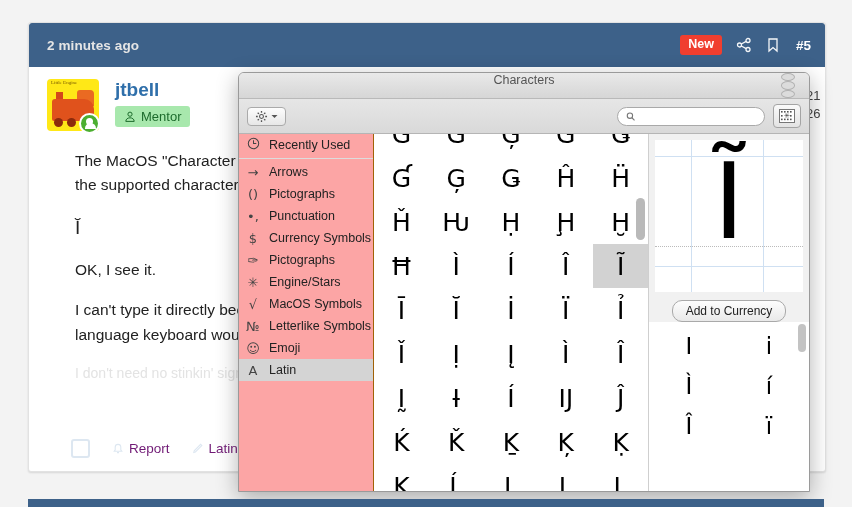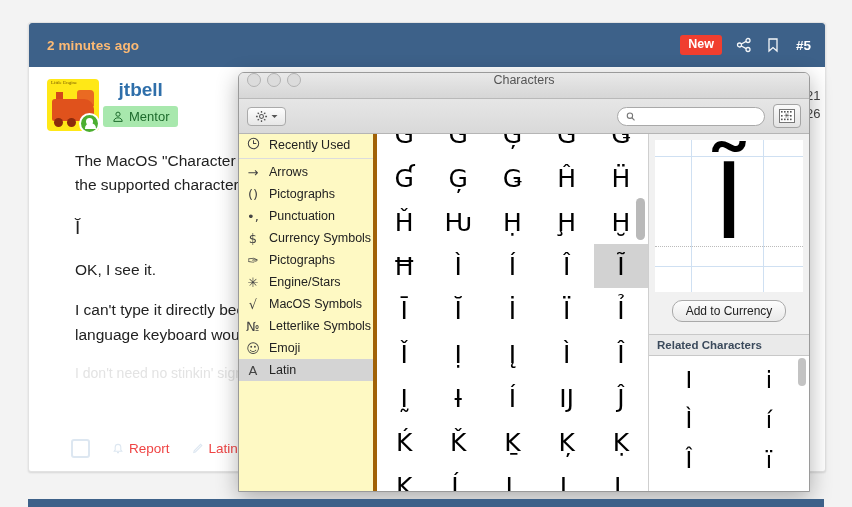--- a/index.html
+++ b/index.html
@@ -15,21 +15,21 @@
     position:absolute;left:28px;top:22px;width:796px;height:448px;
     background:#ffffff;border:1px solid #e2e2e2;border-radius:3px;
     box-shadow:0 1px 2px rgba(0,0,0,.12);
     overflow:hidden;
   }
   #post-header{
     height:44px;background:#3d6189;border-radius:3px 3px 0 0;
     display:flex;align-items:center;padding:0 14px 0 18px;
     box-sizing:border-box;
   }
-  #post-time{color:#fdba74;font-size:13.5px;font-weight:bold;letter-spacing:.1px;}
+  #post-time{color:#e5e5e5;font-size:13.5px;font-weight:bold;letter-spacing:.1px;}
   .hdr-spacer{flex:1;}
   #new-badge{
     background:#f03e2f;color:#fff;font-size:12.5px;font-weight:bold;
     padding:3px 8px 4px;border-radius:3px;line-height:1;
   }
   .hdr-icon{margin-left:14px;opacity:.95;display:flex;align-items:center;}
   #post-number{color:#ffffff;font-size:13.5px;font-weight:bold;margin-left:16px;}
 
   
   #author-row{display:flex;padding:12px 0 0 18px;position:relative;}
@@ -63,41 +63,41 @@
     background:#4caf30;border:2px solid #ffffff;box-sizing:border-box;
     display:flex;align-items:center;justify-content:center;
   }
   #online-dot .person{
     width:7px;height:7px;border-radius:50%;background:#fff;position:relative;top:-2px;
   }
   #online-dot .torso{
     position:absolute;bottom:3px;left:4px;width:11px;height:6px;
     border-radius:6px 6px 0 0;background:#fff;
   }
-  #author-meta{margin-left:4px;padding-top:1px;text-align:center;}
+  #author-meta{margin-left:16px;padding-top:1px;}
   #username{color:#2f6faa;font-size:19px;font-weight:bold;line-height:1;}
   #mentor-badge{
     display:inline-flex;align-items:center;gap:5px;margin-top:7px;
     background:#a8e8ad;color:#1d6b2c;border-radius:3px;
     font-size:13px;padding:4px 9px;line-height:1;
   }
 
   
   #post-body{padding:18px 0 0 46px;font-size:15.5px;color:#222;line-height:1.55;}
   #post-body p{margin:0 0 16px 0;}
   .big-char{font-size:19px;}
   #signature{color:#e3e3e3;font-size:14px;margin-top:10px;}
 
   
   #post-footer{
     position:absolute;left:0;bottom:0;width:100%;height:46px;
     display:flex;align-items:center;padding:0 18px 0 42px;box-sizing:border-box;
     color:#dbe6f0;font-size:13.5px;
   }
-  .foot-btn{display:flex;align-items:center;gap:5px;margin-right:22px;color:#ef4444;}
+  .foot-btn{display:flex;align-items:center;gap:5px;margin-right:22px;color:#701a75;}
   #foot-check{
     width:15px;height:15px;border:2px solid #dde7f1;border-radius:3px;margin-right:22px;
   }
   #reply-btn{margin-left:auto;color:#e8eff6;}
 
   
   .behind-text{
     position:absolute;color:#333;font-size:13px;font-family:"Liberation Sans",sans-serif;
   }
 
@@ -105,21 +105,21 @@
   #char-window{
     position:absolute;left:238px;top:72px;width:570px;height:418px;
     background:#ececec;border:1px solid #9a9a9a;border-radius:6px 6px 0 0;
     box-shadow:0 6px 22px rgba(0,0,0,.30);
     overflow:hidden;font-family:"Liberation Sans",sans-serif;
   }
   #titlebar{
     height:25px;
     background:linear-gradient(#e9e9e9,#d6d6d6);
     border-bottom:1px solid #b9b9b9;
-    display:flex;align-items:flex-start;padding:0 8px;position:relative;
+    display:flex;align-items:flex-end;padding:0 8px;position:relative;flex-direction:column;
   }
   .traffic{
     width:12px;height:12px;border-radius:50%;background:#dcdcdc;
     border:1px solid #b2b2b2;margin-right:6px;
   }
   #window-title{
     position:absolute;left:0;right:0;text-align:center;
     font-size:12.5px;color:#555;font-weight:normal;pointer-events:none;
   }
   #toolbar{
@@ -146,21 +146,21 @@
   #grid-button{
     width:26px;height:22px;border:1px solid #a4a4a4;border-radius:4px;
     background:linear-gradient(#fafafa,#e3e3e3);
     display:flex;align-items:center;justify-content:center;
   }
 
   #win-content{display:flex;height:359px;}
 
   
   #cat-sidebar{
-    width:134px;background:#fef9c3;border-right:4px solid #a16207;
+    width:134px;background:#fca5a5;border-right:1px solid #a16207;
     font-size:12.5px;color:#222;overflow:hidden;
   }
   .cat-item{
     display:flex;align-items:center;gap:8px;height:22px;padding:0 6px;
     box-sizing:border-box;white-space:nowrap;
   }
   .cat-item.selected{background:#d4d4d4;}
   .cat-sep{height:1px;background:#dcdcdc;margin:2px 0;}
   .cat-icon{
     width:16px;text-align:center;font-size:13px;color:#444;flex:0 0 16px;
@@ -506,21 +506,20 @@
     <div id="detail-panel">
       <div id="preview-box">
         <span class="guide-v" style="left:36px;"></span>
         <span class="guide-v" style="left:108px;"></span>
         <span class="guide-h" style="top:16px;"></span>
         <span class="guide-h" style="top:126px;"></span>
         <span class="guide-dot" style="top:106px;"></span>
         <span id="preview-glyph">Ĩ</span>
       </div>
       <button id="fav-button">Add to Currency</button>
-      <div id="related-header">Related Characters</div>
       <div id="related-grid">
         <div id="rel-scroll-thumb"></div>
       <div class="rel-cell">I</div>
           <div class="rel-cell">i</div>
           <div class="rel-cell">Ì</div>
           <div class="rel-cell">í</div>
           <div class="rel-cell">Î</div>
           <div class="rel-cell">ï</div>
         </div>
     </div>

